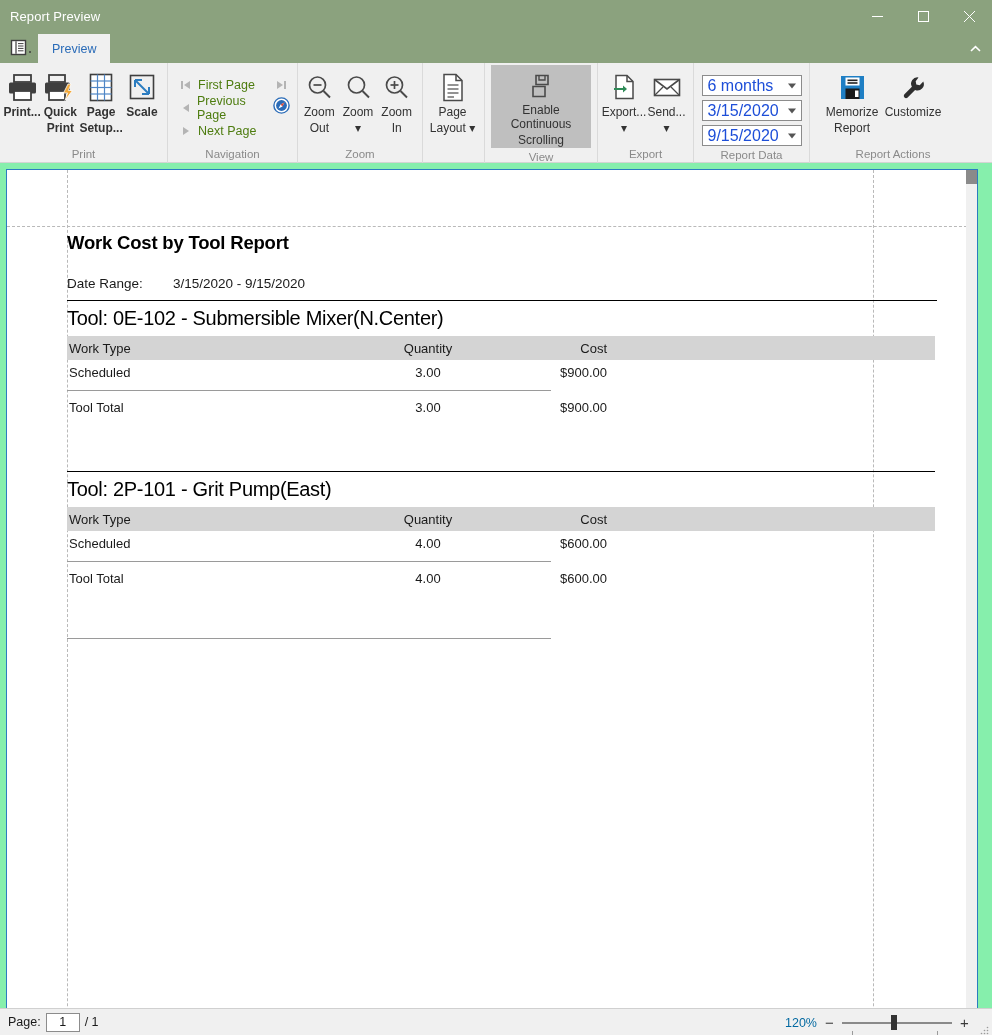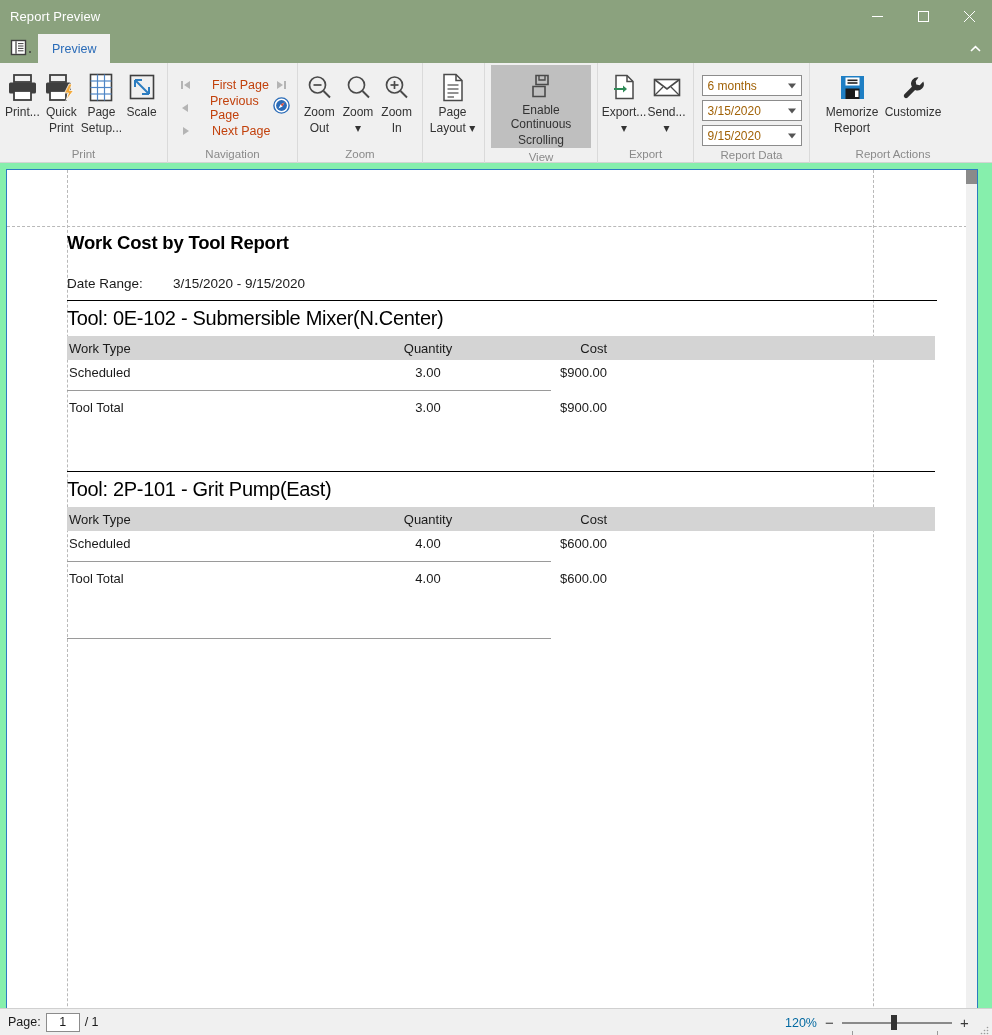--- a/index.html
+++ b/index.html
@@ -124,22 +124,22 @@
   }
   .bigbtn .ico { height: 34px; display: flex; align-items: center; justify-content: center; }
   .bigbtn .lbl { font-size: 12px; line-height: 13.5px; margin-top: 2px; }
 
   
   .navcol { display: flex; flex-direction: column; padding-top: 6px; width: 118px; }
   .navrow {
     height: 23px;
     display: flex; align-items: center;
     font-size: 12.5px;
-    color: #c2410c;
-    gap: 20px;
+    color: #4d7c0f;
+    gap: 6px;
     padding-left: 4px;
   }
   .navrow .tri { width: 12px; display:flex; align-items:center; justify-content:center; }
   .navextras { display: flex; flex-direction: column; padding-top: 6px; align-items:center; width: 24px; }
   .navextras .ex { height: 23px; display: flex; align-items: center; justify-content: center; }
 
   .viewbtn {
     width: 100px;
     min-height: 70px;
     background: #bfbfbf;
@@ -151,22 +151,22 @@
   }
   .viewbtn .ico { height: 30px; display:flex; align-items:center; justify-content:center; }
   .viewbtn .lbl { font-size: 12px; line-height: 13.5px; margin-top: 3px; }
 
   .combo-col { display: flex; flex-direction: column; gap: 4px; padding-top: 8px; width: 100px; }
   .combo {
     height: 21px;
     background: #ffffff;
     border: 1px solid #8c8c8c;
     display: flex; align-items: center;
-    font-size: 12px;
-    color: #a16207;
+    font-size: 16px;
+    color: #1d4ed8;
     padding-left: 5px;
     position: relative;
     text-align: right;
   }
   .combo .caret {
     position: absolute; right: 5px; top: 50%; transform: translateY(-50%);
     width: 0; height: 0;
     border-left: 4px solid transparent;
     border-right: 4px solid transparent;
     border-top: 5px solid #555;
@@ -335,21 +335,21 @@
     <div class="ribbon-collapse">
       <svg width="11" height="7" viewBox="0 0 11 7">
           <path d="M1 6 L5.5 1.6 L10 6" fill="none" stroke="#ffffff" stroke-width="1.6"></path>
         </svg>
     </div>
   </div>
 
   <div class="ribbon">
 
     <div class="rgroup" style="width:168px">
-      <div class="rgroup-body" style="gap:0px; padding-left:3px;">
+      <div class="rgroup-body" style="gap:0px; padding-left:3px;font-weight:bold;">
         <div class="bigbtn">
           <span class="ico">
             <svg width="31" height="29" viewBox="0 0 31 29">
               <rect x="7" y="2" width="17" height="7" fill="none" stroke="#3f3f3f" stroke-width="1.8"></rect>
               <rect x="2" y="9.5" width="27" height="11" rx="1.5" fill="#3f3f3f"></rect>
               <rect x="7" y="18" width="17" height="9" fill="#ffffff" stroke="#3f3f3f" stroke-width="1.8"></rect>
             </svg>
           </span>
           <span class="lbl">Print...</span>
         </div>

